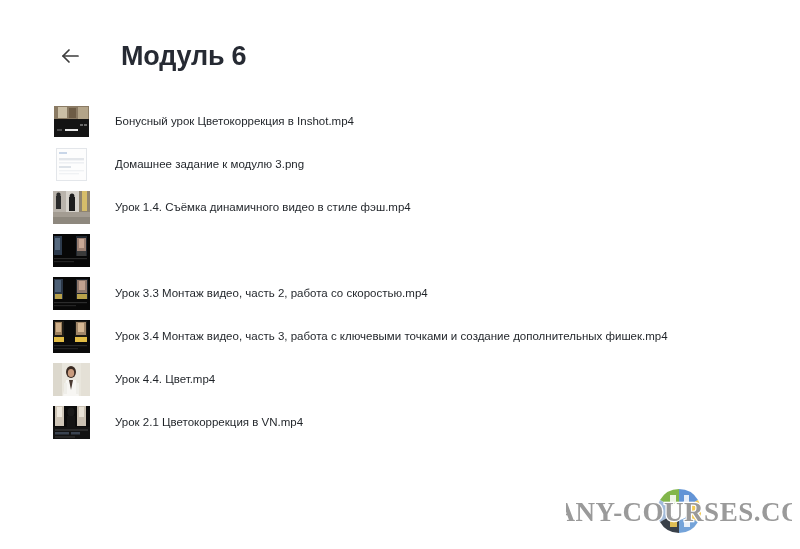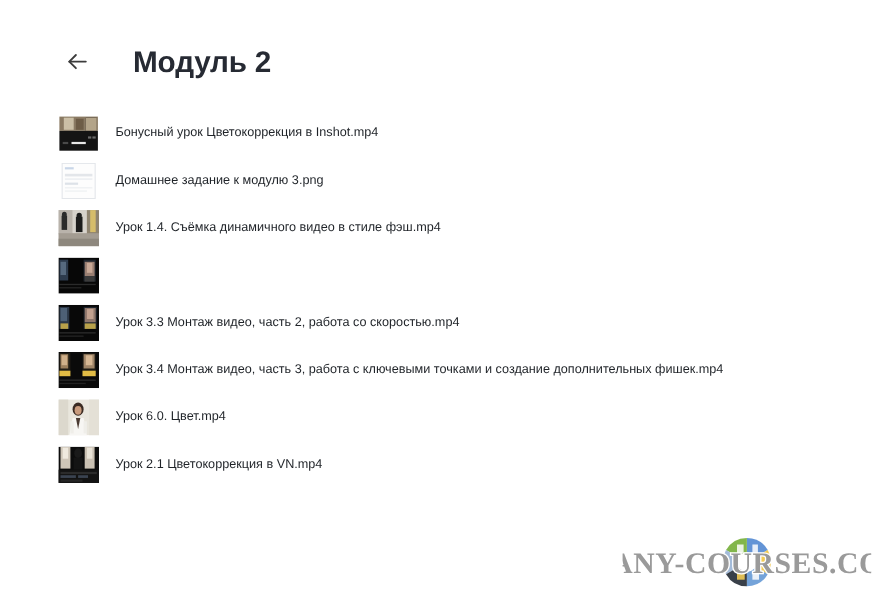--- a/index.html
+++ b/index.html
@@ -59,21 +59,21 @@
   .thumb {
     width: 37px;
     height: 33px;
     flex: 0 0 auto;
     overflow: hidden;
     position: relative;
     background: #ffffff;
   }
   .thumb svg { display: block; }
   .file-name {
-    margin-left: 15px;
+    margin-left: 25px;
     font-size: 11.5px;
     color: #1f2328;
     white-space: nowrap;
     line-height: 1.2;
   }
 
   
   .watermark {
     position: absolute;
     right: 8px;
@@ -88,21 +88,21 @@
 
 <div class="header">
   <div class="back-btn">
     <span>
       <svg width="24" height="24" viewBox="0 0 24 24" fill="none" stroke="#3c3c3c" stroke-width="1.7" stroke-linecap="round" stroke-linejoin="round">
         <line x1="20" y1="12" x2="5" y2="12"></line>
         <polyline points="11,6 5,12 11,18"></polyline>
       </svg>
     </span>
   </div>
-  <h1 class="page-title">Модуль 2</h1>
+  <h1 class="page-title">Модуль 6</h1>
 </div>
 
 <ul class="file-list">
 
   <li class="file-row">
     <div class="thumb">
       <svg width="37" height="33" viewBox="0 0 37 33">
         <rect x="0" y="0" width="37" height="33" fill="#ffffff"></rect>
         <rect x="1" y="1" width="35" height="13" fill="#8a7a63"></rect>
         <rect x="5" y="2" width="9" height="11" fill="#cbbfa6"></rect>
@@ -215,21 +215,21 @@
         <rect x="0" y="0" width="9" height="33" fill="#dcd8cd"></rect>
         <rect x="28" y="0" width="9" height="33" fill="#e4e0d6"></rect>
         <ellipse cx="18" cy="9" rx="5" ry="6" fill="#3a2a22"></ellipse>
         <ellipse cx="18" cy="10" rx="3.2" ry="4" fill="#c99b7d"></ellipse>
         <path d="M10 33 L13 17 L23 17 L26 33 Z" fill="#f7f6f3"></path>
         <path d="M16 17 L18 27 L20 17 Z" fill="#4a3a32"></path>
         <rect x="11" y="20" width="3" height="11" fill="#efeee9"></rect>
         <rect x="23" y="20" width="3" height="11" fill="#efeee9"></rect>
       </svg>
     </div>
-    <span class="file-name">Урок 6.0. Цвет.mp4</span>
+    <span class="file-name">Урок 4.4. Цвет.mp4</span>
   </li>
 
   <li class="file-row">
     <div class="thumb">
       <svg width="37" height="33" viewBox="0 0 37 33">
         <rect x="0" y="0" width="37" height="33" fill="#0c0c0c"></rect>
         <rect x="2" y="0" width="9" height="20" fill="#cfc6b8"></rect>
         <rect x="4" y="1" width="5" height="10" fill="#efe9de"></rect>
         <rect x="24" y="0" width="9" height="20" fill="#c9c0b2"></rect>
         <rect x="26" y="1" width="5" height="10" fill="#e8e2d6"></rect>

